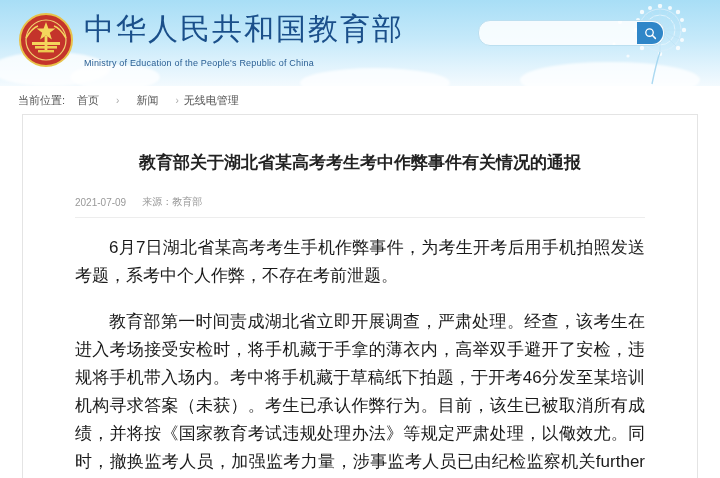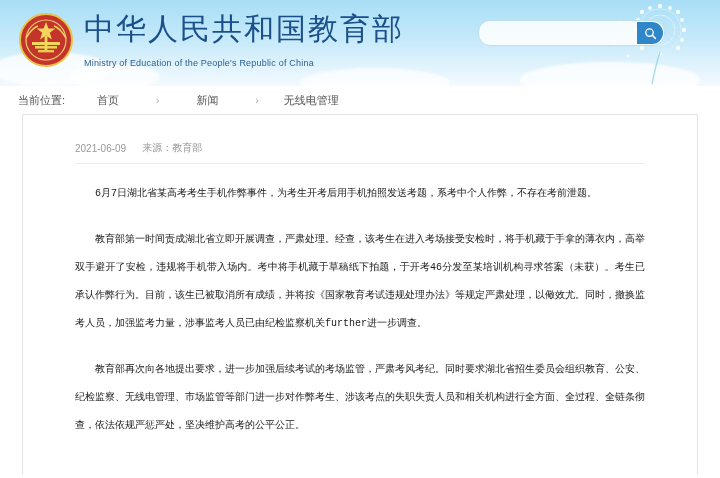--- a/index.html
+++ b/index.html
@@ -108,21 +108,20 @@
 
   
   .breadcrumb {
     height: 28px;
     display: flex;
     align-items: center;
     font-size: 11px;
     color: #555;
     padding-left: 18px;
     background: #fff;
-    gap: 20px;
   }
   .breadcrumb .bc-label { color: #555; }
   .breadcrumb a {
     color: #555;
     text-decoration: none;
     margin: 0 12px;
   }
   .breadcrumb .sep { color: #aaa; margin: 0 5px; font-size: 10px; }
   .breadcrumb .current { color: #555; }
 
@@ -152,22 +151,22 @@
     border-bottom: 1px solid #ededed;
     padding: 0 0 8px 0;
     display: flex;
     align-items: center;
     font-size: 10px;
     color: #999;
     margin-bottom: 16px;
   }
   .meta-bar .meta-date { margin-right: 16px; }
   .doc-body p {
-    font-family: Liberation Mono, monospace;
-    font-size: 10px;
+    font-family: Liberation Sans, sans-serif;
+    font-size: 17px;
     line-height: 28px;
     color: #1a1a1a;
     text-indent: 2em;
     margin: 0 0 18px 0;
     text-align: justify;
   }
 </style>
 </head>
 <body>
 
@@ -254,23 +253,24 @@
   <span class="bc-label">当前位置:</span>
   <a href="#">首页</a>
   <span class="sep">›</span>
   <a href="#">新闻</a>
   <span class="sep">›</span>
   <span class="current">无线电管理</span>
 </div>
 
 <div class="content-wrap">
   <div class="card">
+    <div class="doc-title">教育部关于湖北省某高考考生考中作弊事件有关情况的通报</div>
 
     <div class="meta-bar">
-      <span class="meta-date">2021-06-09</span>
+      <span class="meta-date">2021-07-09</span>
       <span class="meta-source">来源：教育部</span>
     </div>
 
     <div class="doc-body">
       <p>6月7日湖北省某高考考生手机作弊事件，为考生开考后用手机拍照发送考题，系考中个人作弊，不存在考前泄题。</p>
       <p>教育部第一时间责成湖北省立即开展调查，严肃处理。经查，该考生在进入考场接受安检时，将手机藏于手拿的薄衣内，高举双手避开了安检，违规将手机带入场内。考中将手机藏于草稿纸下拍题，于开考46分发至某培训机构寻求答案（未获）。考生已承认作弊行为。目前，该生已被取消所有成绩，并将按《国家教育考试违规处理办法》等规定严肃处理，以儆效尤。同时，撤换监考人员，加强监考力量，涉事监考人员已由纪检监察机关further进一步调查。</p>
       <p>教育部再次向各地提出要求，进一步加强后续考试的考场监管，严肃考风考纪。同时要求湖北省招生委员会组织教育、公安、纪检监察、无线电管理、市场监管等部门进一步对作弊考生、涉该考点的失职失责人员和相关机构进行全方面、全过程、全链条彻查，依法依规严惩严处，坚决维护高考的公平公正。</p>
     </div>
   </div>
 </div>

